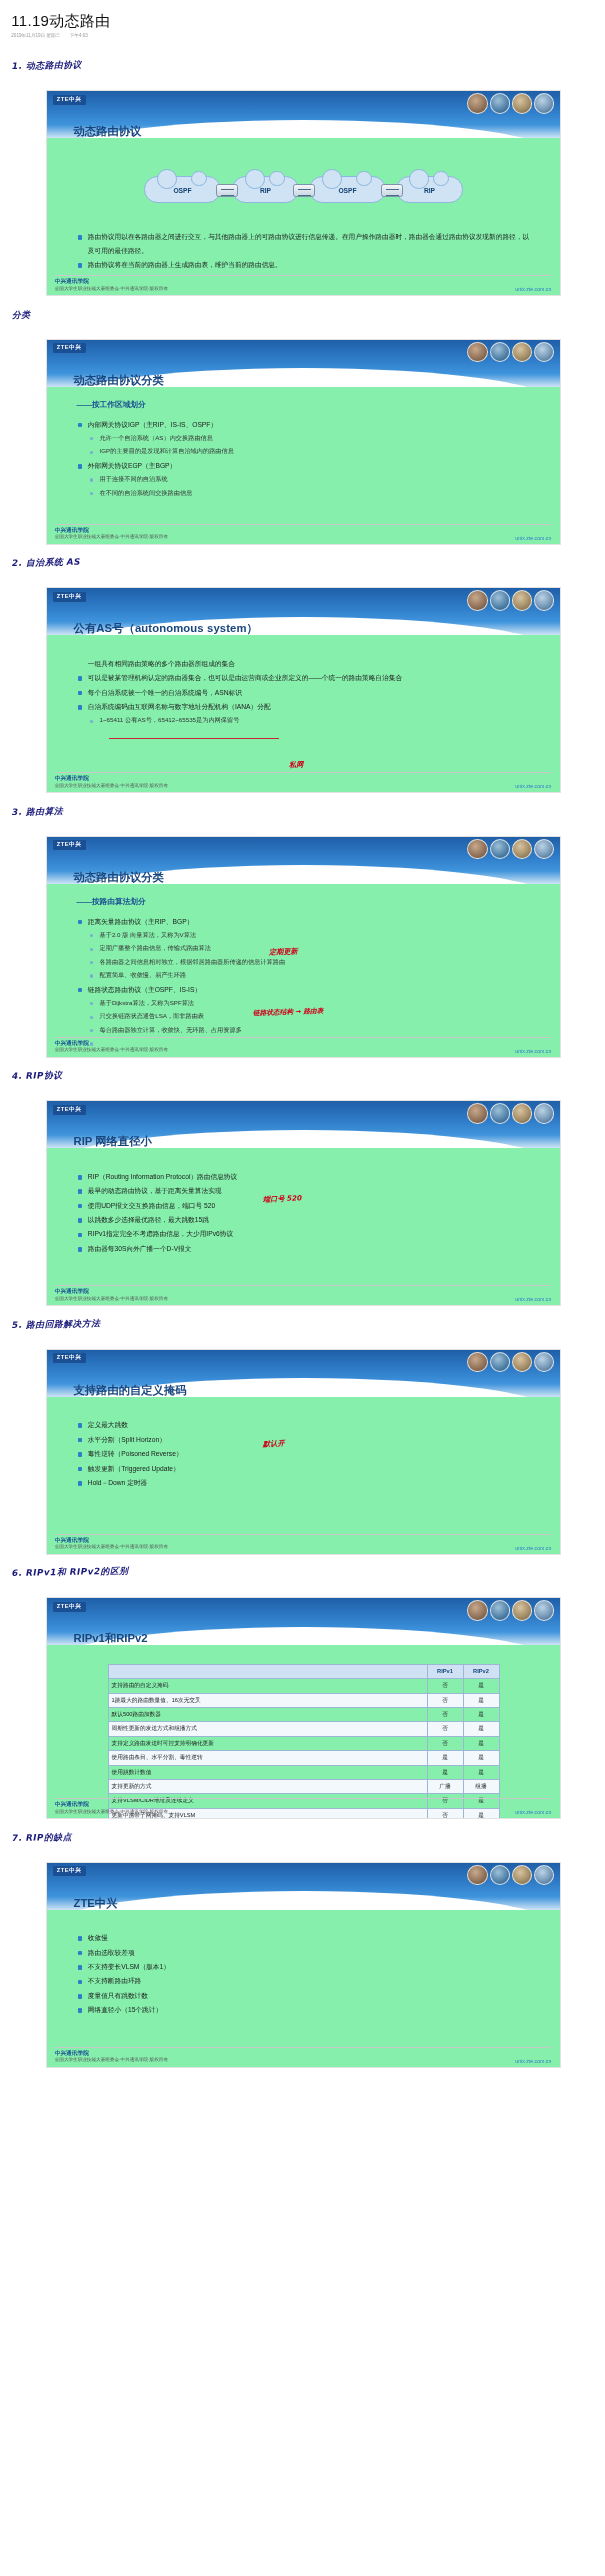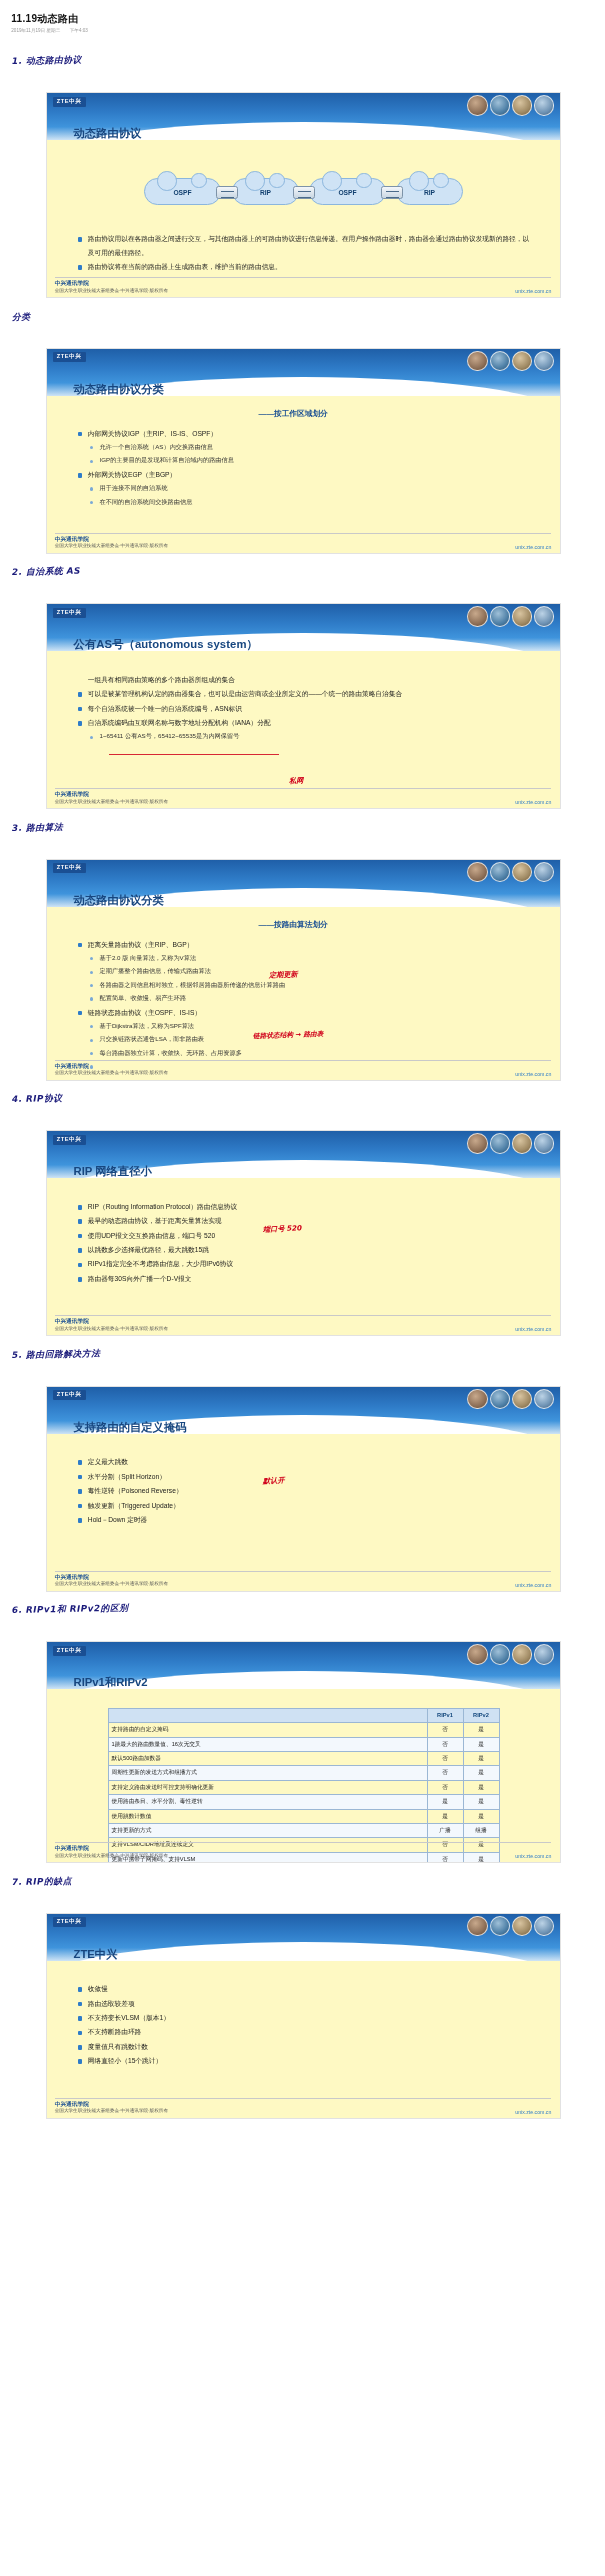--- a/index.html
+++ b/index.html
@@ -8,22 +8,22 @@
     background: #ffffff;
     font-family: "Liberation Sans", sans-serif;
     width: 606px;
   }
   .page {
     width: 606px;
     padding: 9.3px 0 20.6px 0;
   }
   
   .doc-title {
-    font-size: 10px;
-    font-weight: bold;
+    font-size: 15px;
+    font-weight: normal;
     color: #111;
     margin: 3.1px 0 2.1px 11.3px;
     letter-spacing: 0.3px;
   }
   .doc-meta {
     font-size: 4.6px;
     color: #999;
     margin: 0 0 9.3px 11.3px;
   }
   .doc-meta span { margin-right: 8.2px; }
@@ -39,22 +39,22 @@
     font-weight: bold;
     transform: rotate(-1.2deg);
     transform-origin: left center;
     display: inline-block;
   }
 
   
   .slide {
     position: relative;
     width: 515px;
-    margin: 20px auto 0 auto;
-    background: #fef9c3;
+    margin: 13px auto 0 auto;
+    background: #86efac;
     border: 0.5px solid #e2e2e2;
     height: 206px;
     overflow: hidden;
   }
   .slide.tall  { height: 222px; }
 
   
   .sl-band {
     position: relative;
     height: 47px;
@@ -113,21 +113,21 @@
     position: relative;
     padding: 21.6px 29px 0 30px;
     font-size: 6.7px;
     color: #222;
     line-height: 2.0;
   }
   .sl-sub {
     font-size: 7.7px;
     color: #1a4f93;
     font-weight: bold;
-    text-align: center;
+    text-align: left;
     margin: -11.3px 20.6px 5.2px 0;
   }
   ul.bul { list-style: none; margin: 0; padding: 0; }
   ul.bul > li {
     position: relative;
     padding-left: 11.3px;
     margin-bottom: 1px;
     font-size: 6.7px;
     color: #1b1b1b;
   }

